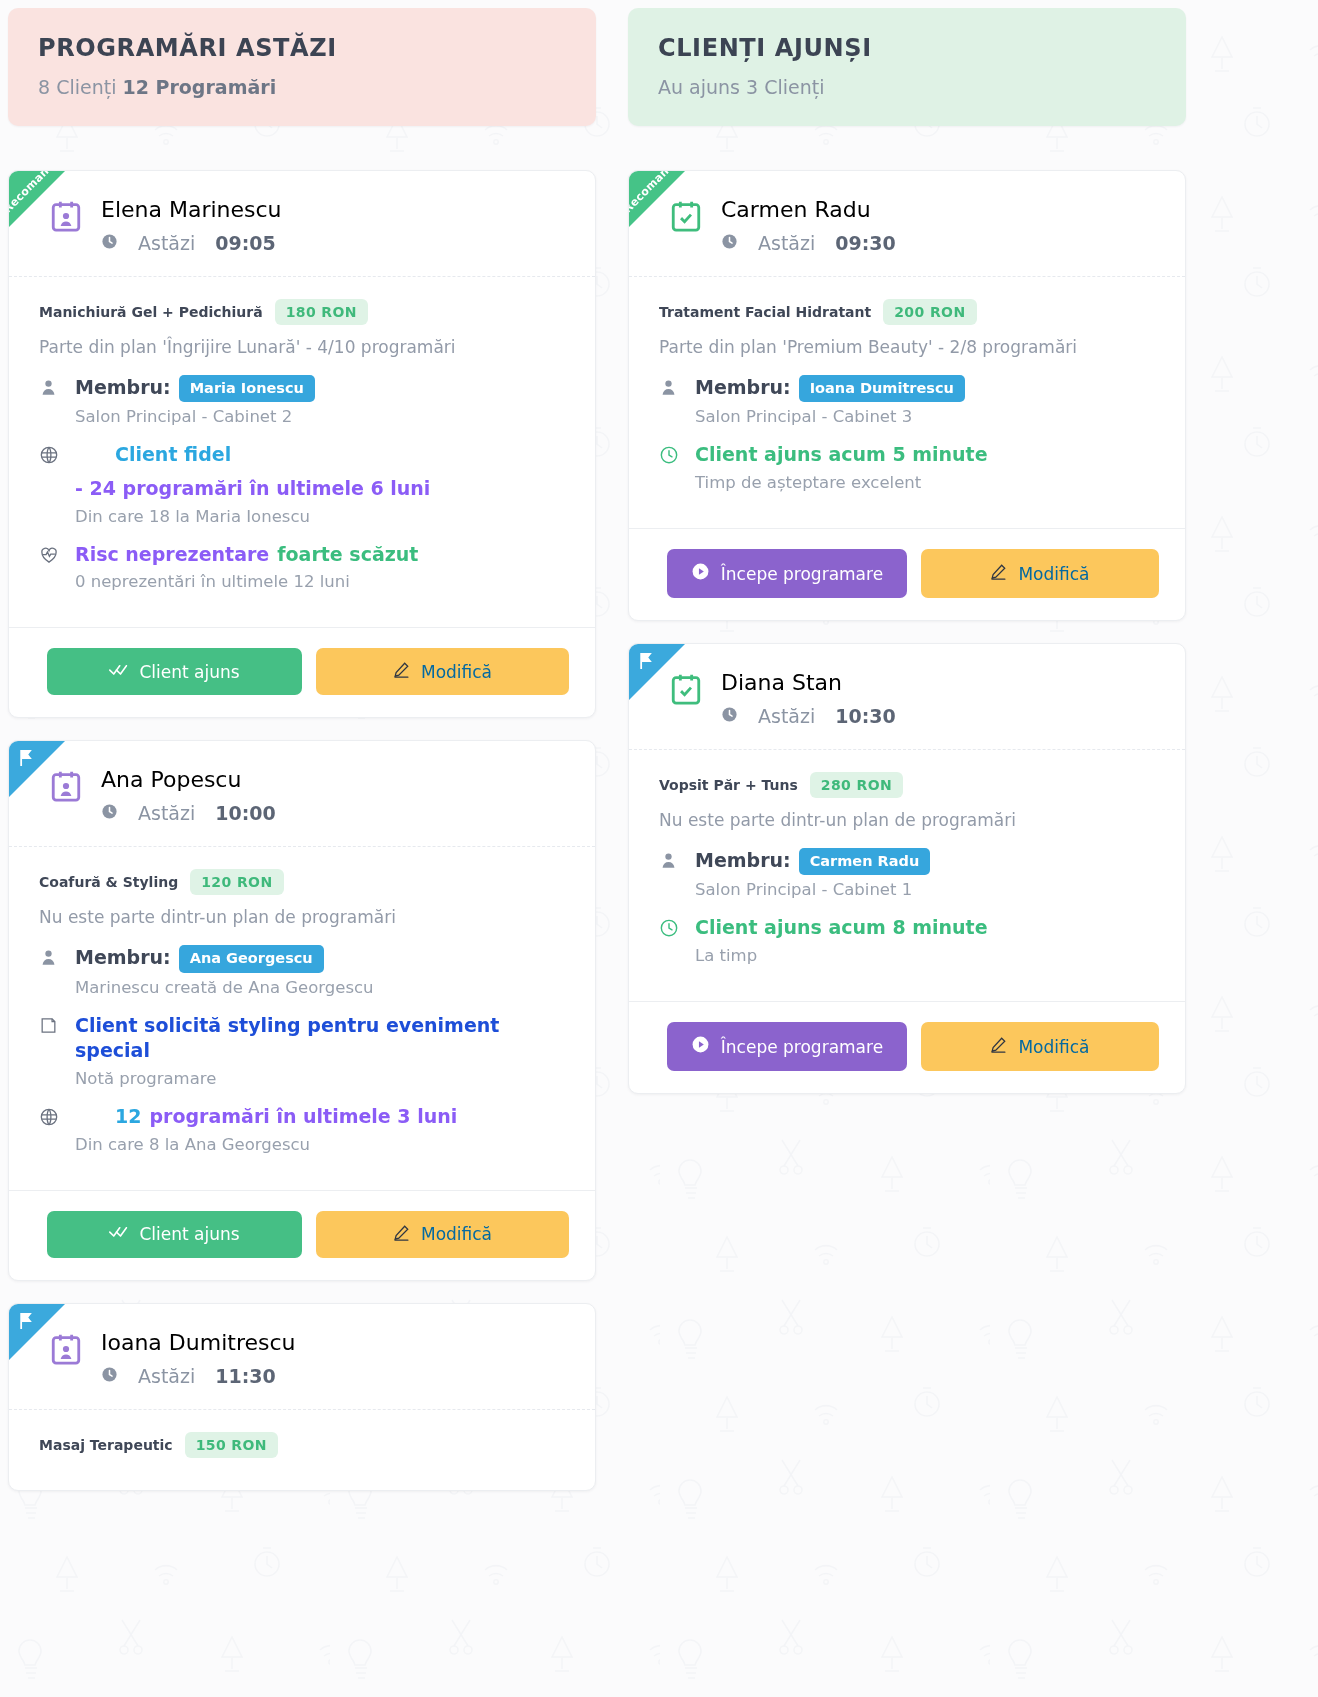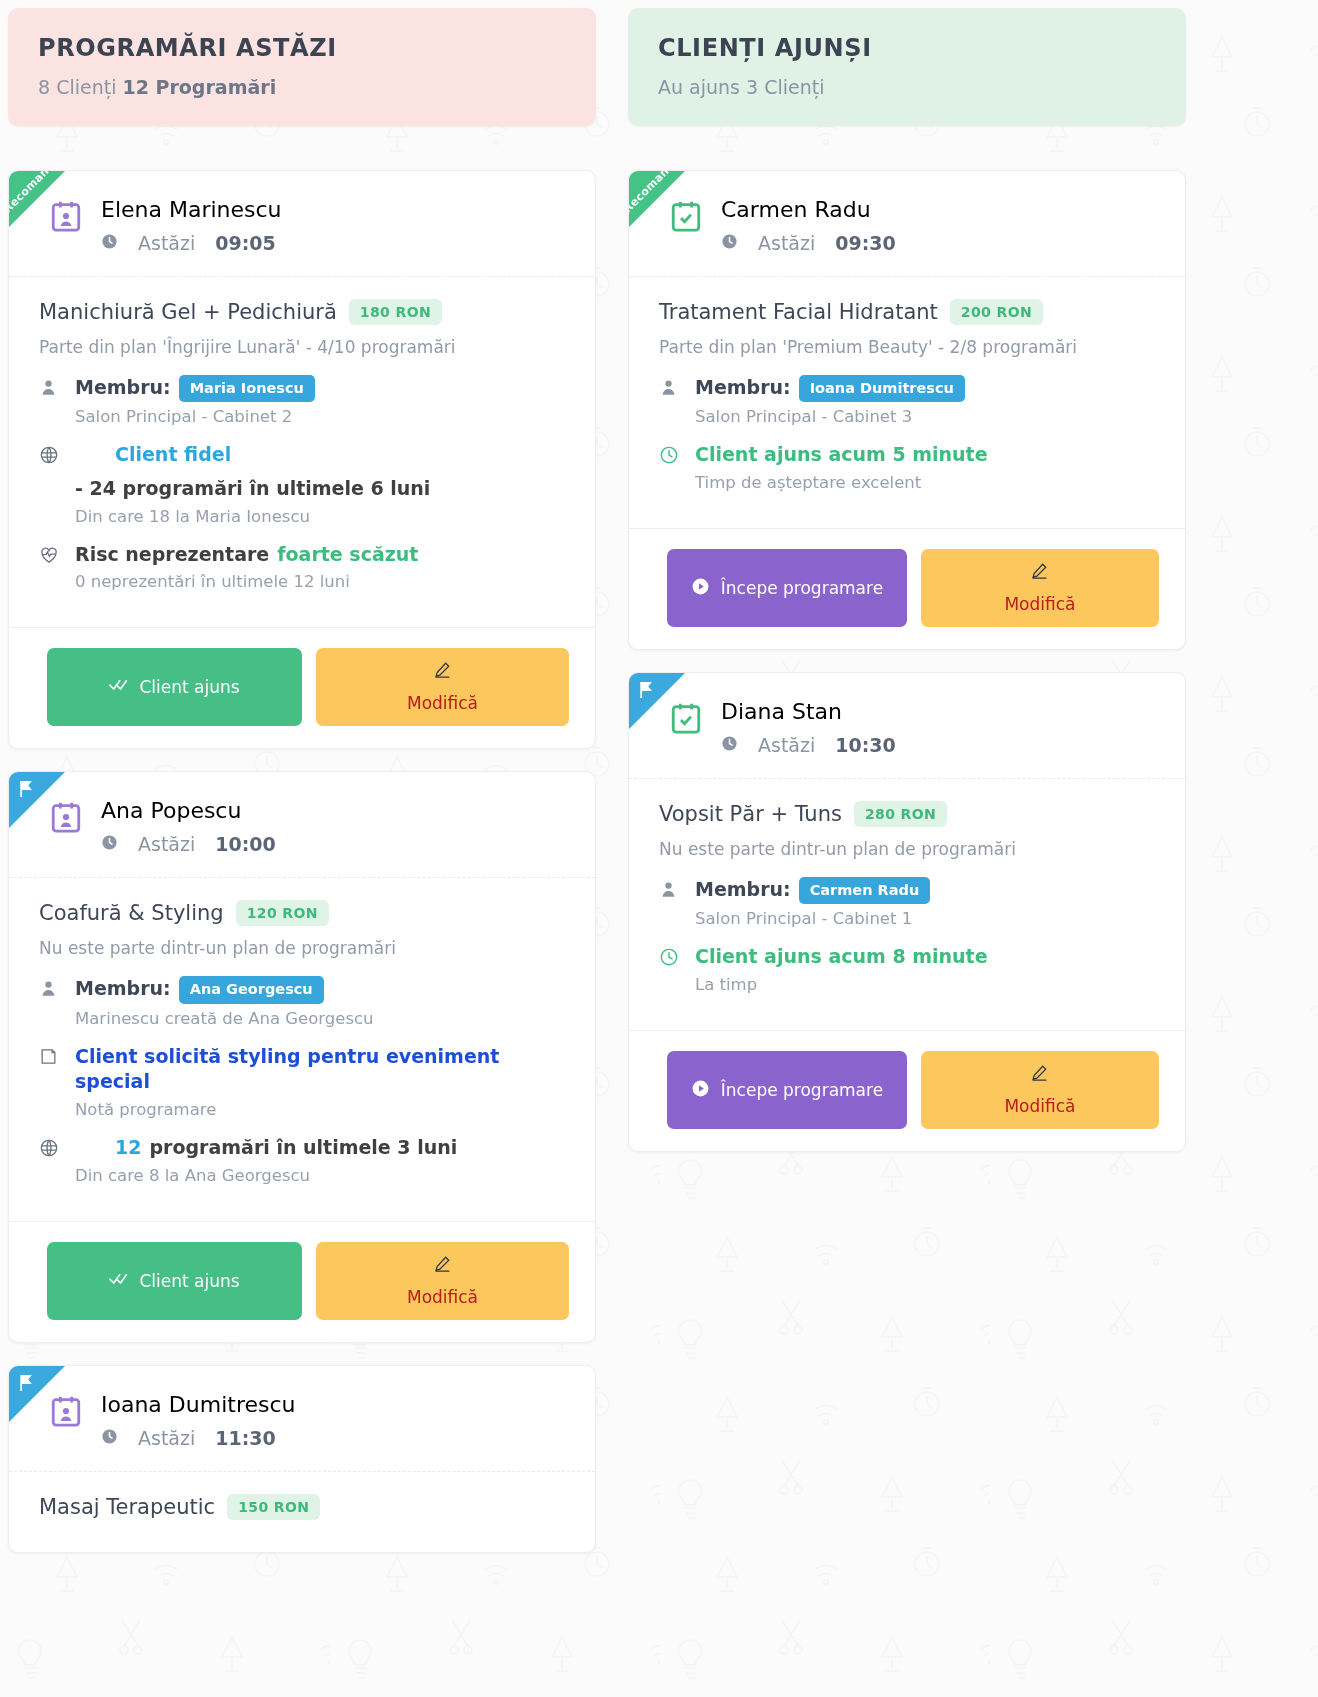--- a/index.html
+++ b/index.html
@@ -124,23 +124,23 @@
   .card-body { padding: 22px 28px 20px 30px; }
 
   .service-line {
     display: flex;
     align-items: center;
     flex-wrap: wrap;
     gap: 12px;
     margin-bottom: 12px;
   }
   .service-name {
-    font-size: 21px;
+    font-size: 14px;
     color: #3f4757;
-    font-weight: 400;
+    font-weight: 700;
   }
   .price-badge {
     background: #dff3e6;
     color: #3fb97b;
     font-size: 14px;
     font-weight: 700;
     letter-spacing: .4px;
     padding: 5px 11px;
     border-radius: 6px;
   }
@@ -176,21 +176,21 @@
     background: #36a6dd;
     color: #fff;
     font-size: 14.5px;
     font-weight: 700;
     padding: 5px 11px;
     border-radius: 5px;
     line-height: 1.2;
   }
   .accent-blue { color: #2ba7e0; font-weight: 700; margin-left: 40px; }
   .accent-green { color: #3bbd7f; font-weight: 700; }
-  .text-dark { color: #404040; font-weight: 700; }
+  .text-dark { color: #8b5cf6; font-weight: 700; }
   .note-main { font-weight: 700; font-size: 19px; color: #1d4ed8; max-width: 430px; }
 
   .card-actions {
     border-top: 1px solid #eceef1;
     padding: 20px 26px 22px 38px;
     display: flex;
     gap: 14px;
   }
   .btn {
     border: none;
@@ -201,21 +201,21 @@
     display: flex;
     align-items: center;
     justify-content: center;
     gap: 11px;
     cursor: pointer;
     font-family: inherit;
   }
   .btn-green  { background: #45bf85; color: #fff; width: 256px; }
   .btn-purple { background: #8b63cd; color: #fff; width: 256px; }
   .btn-amber  { background: #fcc košice; }
-  .btn-amber  { background: #fcc75c; color: #b91c1c; width: 254px; flex-direction: column; }
+  .btn-amber  { background: #fcc75c; color: #0369a1; width: 254px; }
 
   
   .patt { stroke: #eef0f3; fill: none; stroke-width: 1.6; }
 </style>
 </head>
 <body>
 
 <div class="page">
 
   <svg class="bg-pattern" width="1318" height="1697" viewBox="0 0 1318 1697" aria-hidden="true">

